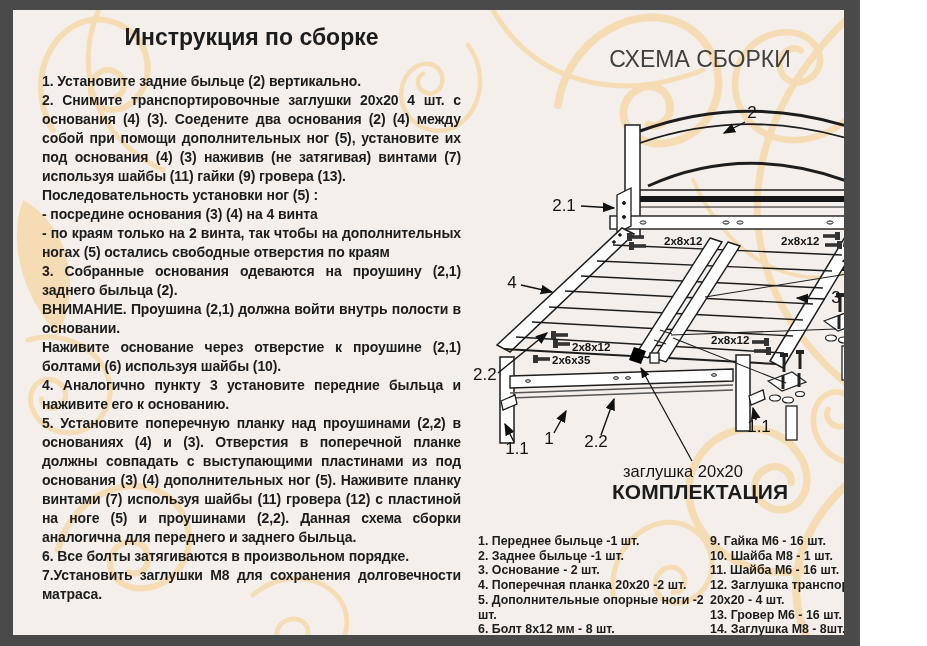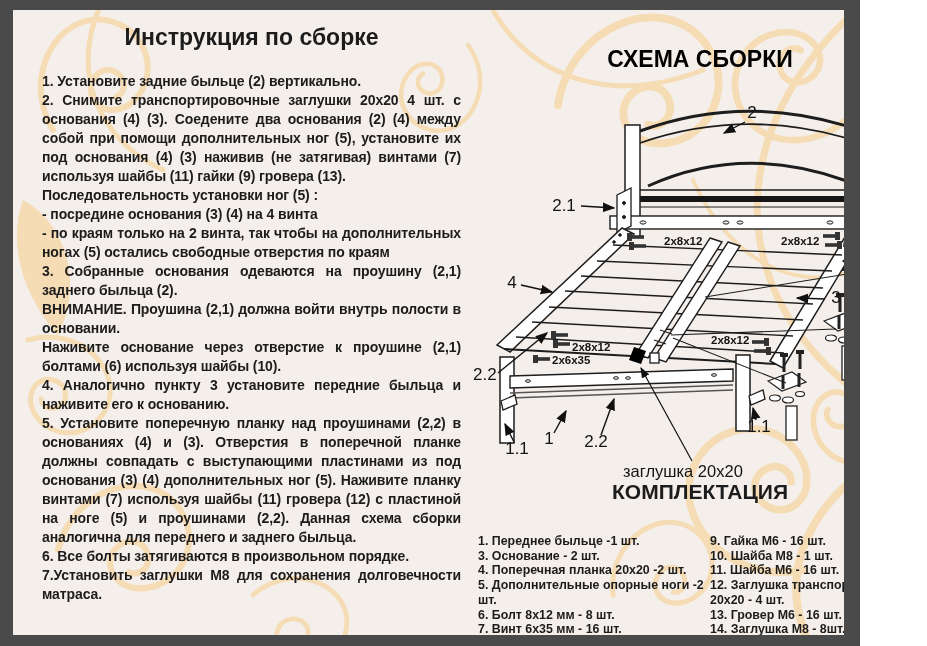--- a/index.html
+++ b/index.html
@@ -4,21 +4,21 @@
 <style>
   html,body{margin:0;padding:0;}
   .frame{position:relative;width:860px;height:646px;background:#4a4a4a;overflow:hidden;
          font-family:"Liberation Sans",sans-serif;}
   .sheet{position:absolute;left:13px;top:10px;right:16px;bottom:11px;background:#f4efeb;overflow:hidden;}
   .ornaments{position:absolute;left:0;top:0;z-index:0;}
   .left-col{position:absolute;left:29px;top:14px;width:419px;z-index:1;color:#1c1c1c;}
   .left-col h1{margin:0 0 21px 0;font-size:23px;font-weight:700;text-align:center;letter-spacing:0;}
   .para{margin:0;font-size:14px;font-weight:700;line-height:19px;text-align:justify;letter-spacing:-0.1px;}
   .schema-title{position:absolute;left:487px;top:36px;width:400px;z-index:1;text-align:center;
-                font-size:23px;font-weight:700;color:#000000;}
+                font-size:23px;font-weight:400;color:#404040;}
   .diagram{position:absolute;left:455px;top:75px;z-index:1;}
   .diagram text{font-family:"Liberation Sans",sans-serif;fill:#141414;}
   .dlabel{font-size:17px;}
   .blabel{font-size:11.5px;font-weight:700;}
   .caplabel{font-size:16.5px;}
   .parts{position:absolute;left:465px;top:470px;width:444px;z-index:2;color:#1c1c1c;}
   .parts-title{text-align:center;font-size:21px;font-weight:700;margin-bottom:18px;}
   .parts-cols{display:flex;margin-top:30px;}
   .pcol{width:232px;}
   .pcol-right{width:212px;}
@@ -214,20 +214,21 @@
         <line x1="224" y1="376" x2="173" y2="283" stroke="#111" stroke-width="1.2" marker-end="url(#ah)"></line>
         <text class="caplabel" x="155" y="392">заглушка 20x20</text>
       </g>
     </svg>
 
     <div class="parts">
       <div class="parts-title">КОМПЛЕКТАЦИЯ</div>
       <div class="parts-cols">
         <div class="pcol">
           <div class="pitem">1. Переднее быльце -1 шт.</div>
+          <div class="pitem">2. Заднее быльце -1 шт.</div>
           <div class="pitem">3. Основание - 2 шт.</div>
           <div class="pitem">4. Поперечная планка 20х20 -2 шт.</div>
           <div class="pitem">5. Дополнительные опорные ноги -2 шт.</div>
           <div class="pitem">6. Болт 8х12 мм - 8 шт.</div>
           <div class="pitem">7. Винт 6х35 мм - 16 шт.</div>
         </div>
         <div class="pcol pcol-right">
           <div class="pitem">9. Гайка М6 - 16 шт.</div>
           <div class="pitem">10. Шайба М8 - 1 шт.</div>
           <div class="pitem">11. Шайба М6 - 16 шт.</div>

